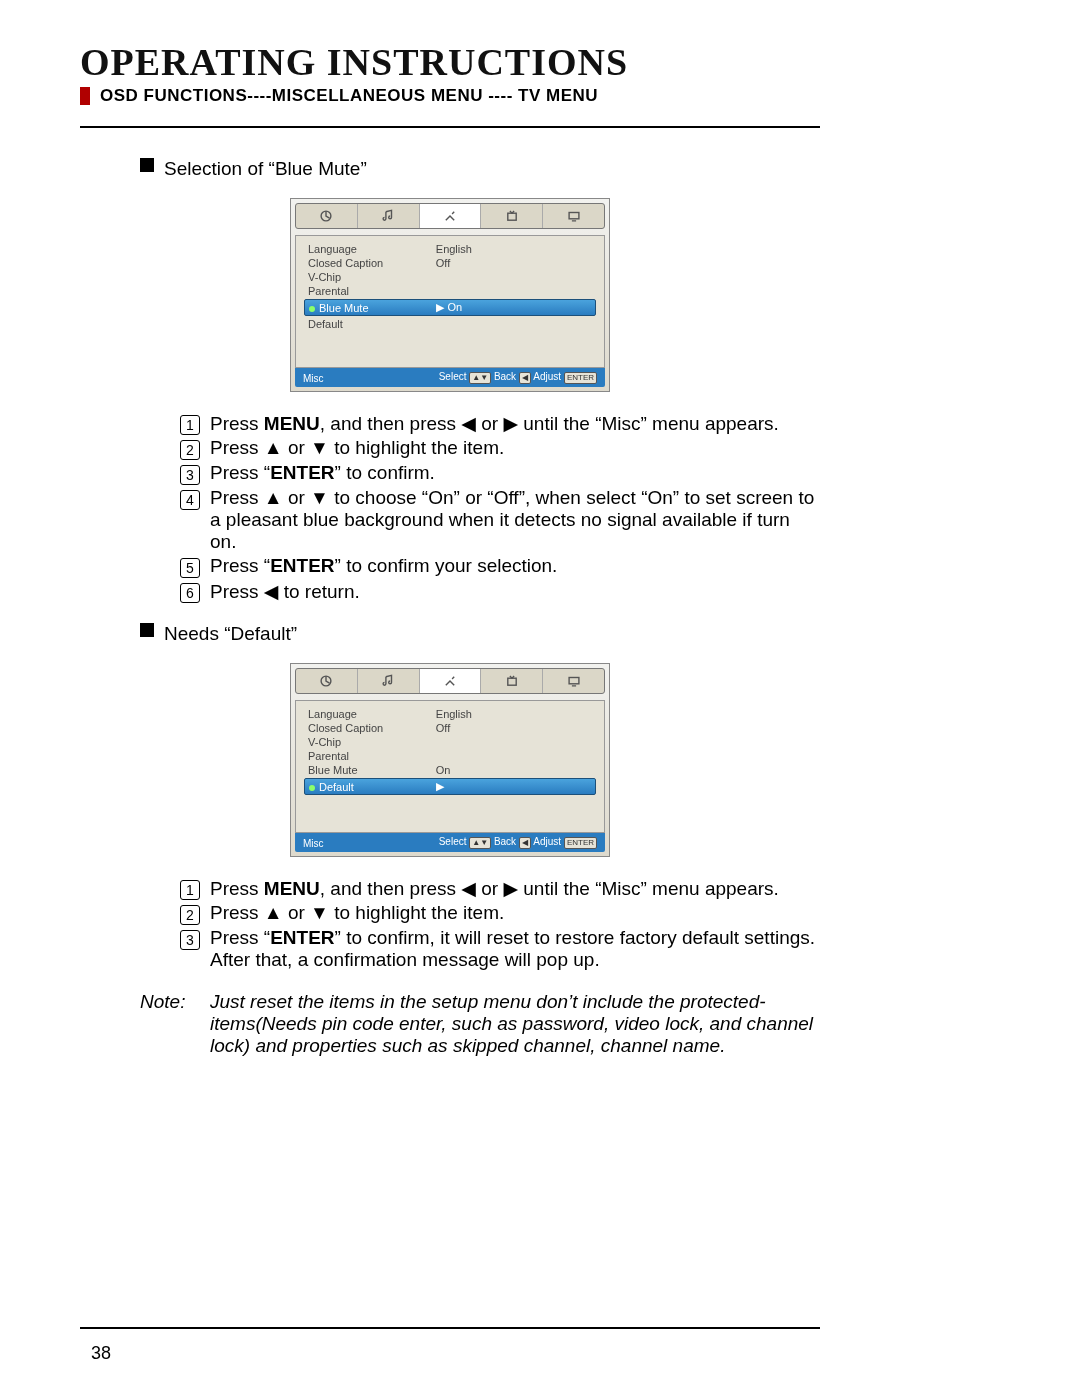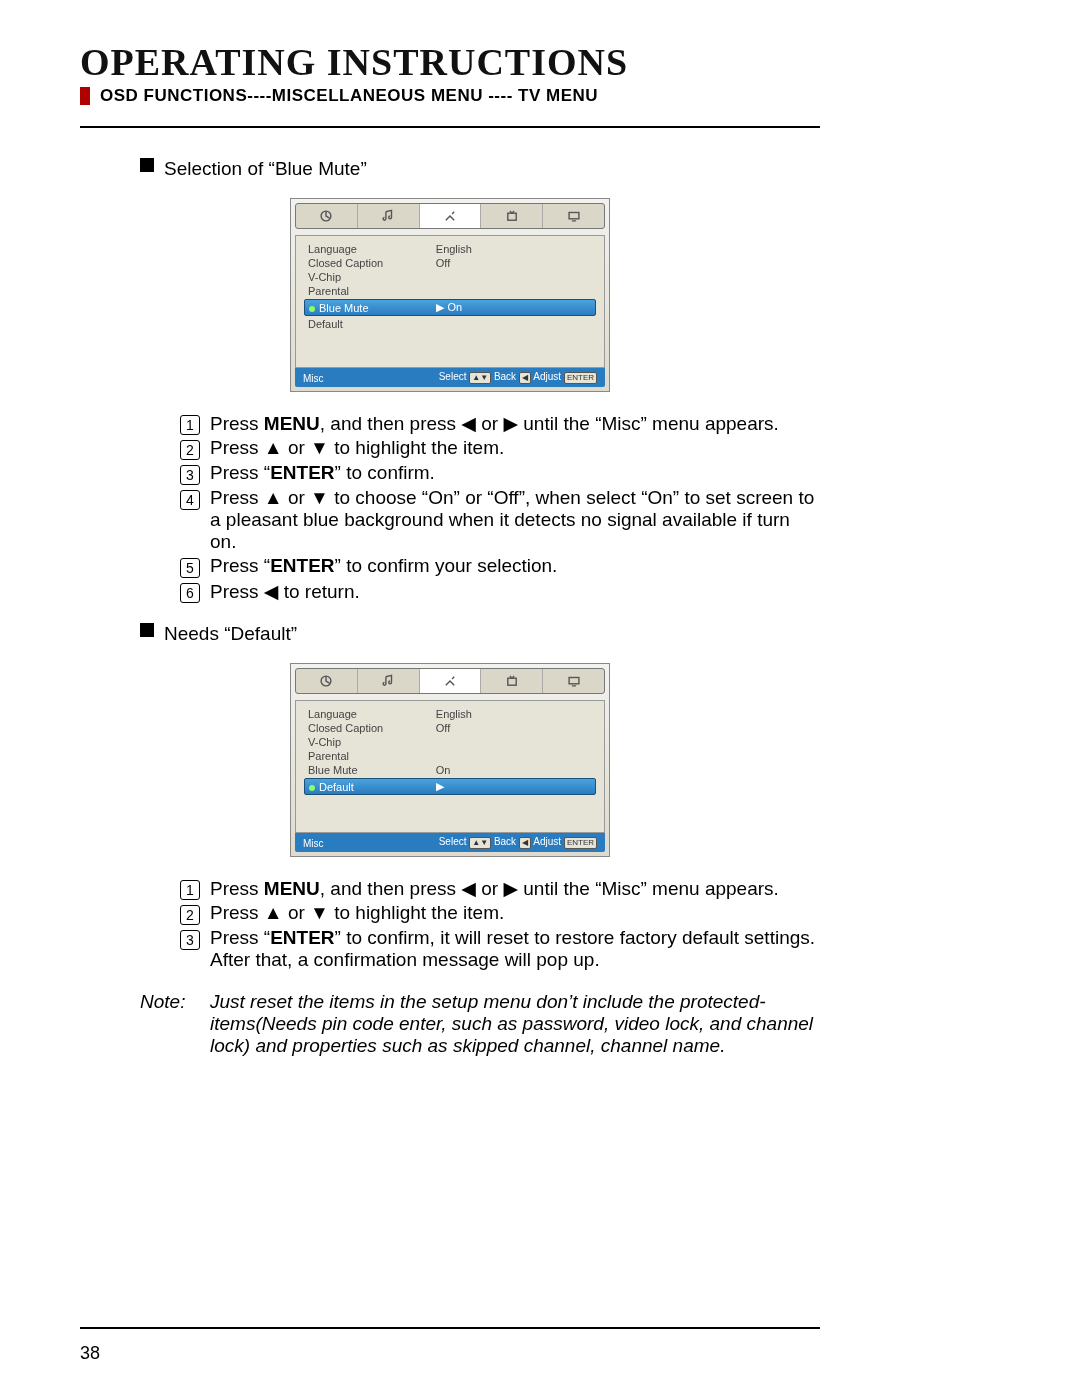--- a/index.html
+++ b/index.html
@@ -27,21 +27,21 @@
   .sel .dot::before{content:"";display:inline-block;width:6px;height:6px;border-radius:50%;background:#8bff6b;margin-right:4px;vertical-align:middle}
   .mfoot{background:#2a7cc0;color:#fff;display:flex;align-items:flex-end;justify-content:space-between;padding:3px 8px;font-size:10px;border-radius:0 0 2px 2px}
   .mfoot .kb{background:#e6e3d7;color:#333;border:1px solid #555;border-radius:2px;padding:0 2px;font-size:8px;display:inline-block;line-height:10px}
   .steps{margin:10px 0 20px 100px}
   .step{display:flex;align-items:flex-start;margin:2px 0;font-size:19px}
   .numbox{border:1px solid #000;border-radius:3px;width:18px;height:18px;line-height:18px;text-align:center;font-size:14px;margin-right:10px;flex:0 0 18px;margin-top:3px}
   .step .t{flex:1}
   .note{display:flex;margin:10px 0 16px 60px;font-size:19px;font-style:italic}
   .note .nl{flex:0 0 70px}
   .note .nt{flex:1}
-  .pnum{position:absolute;left:80px;bottom:30px;font-size:18px}
+  .pnum{position:absolute;left:91px;bottom:30px;font-size:18px}
   .bottomrule{position:absolute;left:80px;right:80px;bottom:65px;border-top:2px solid #000}
 </style>
 </head>
 <body>
 
 <div class="page">
 
   <h1 class="title">OPERATING INSTRUCTIONS</h1>
   <div class="sub-wrap">
     <div class="redbar"></div>

